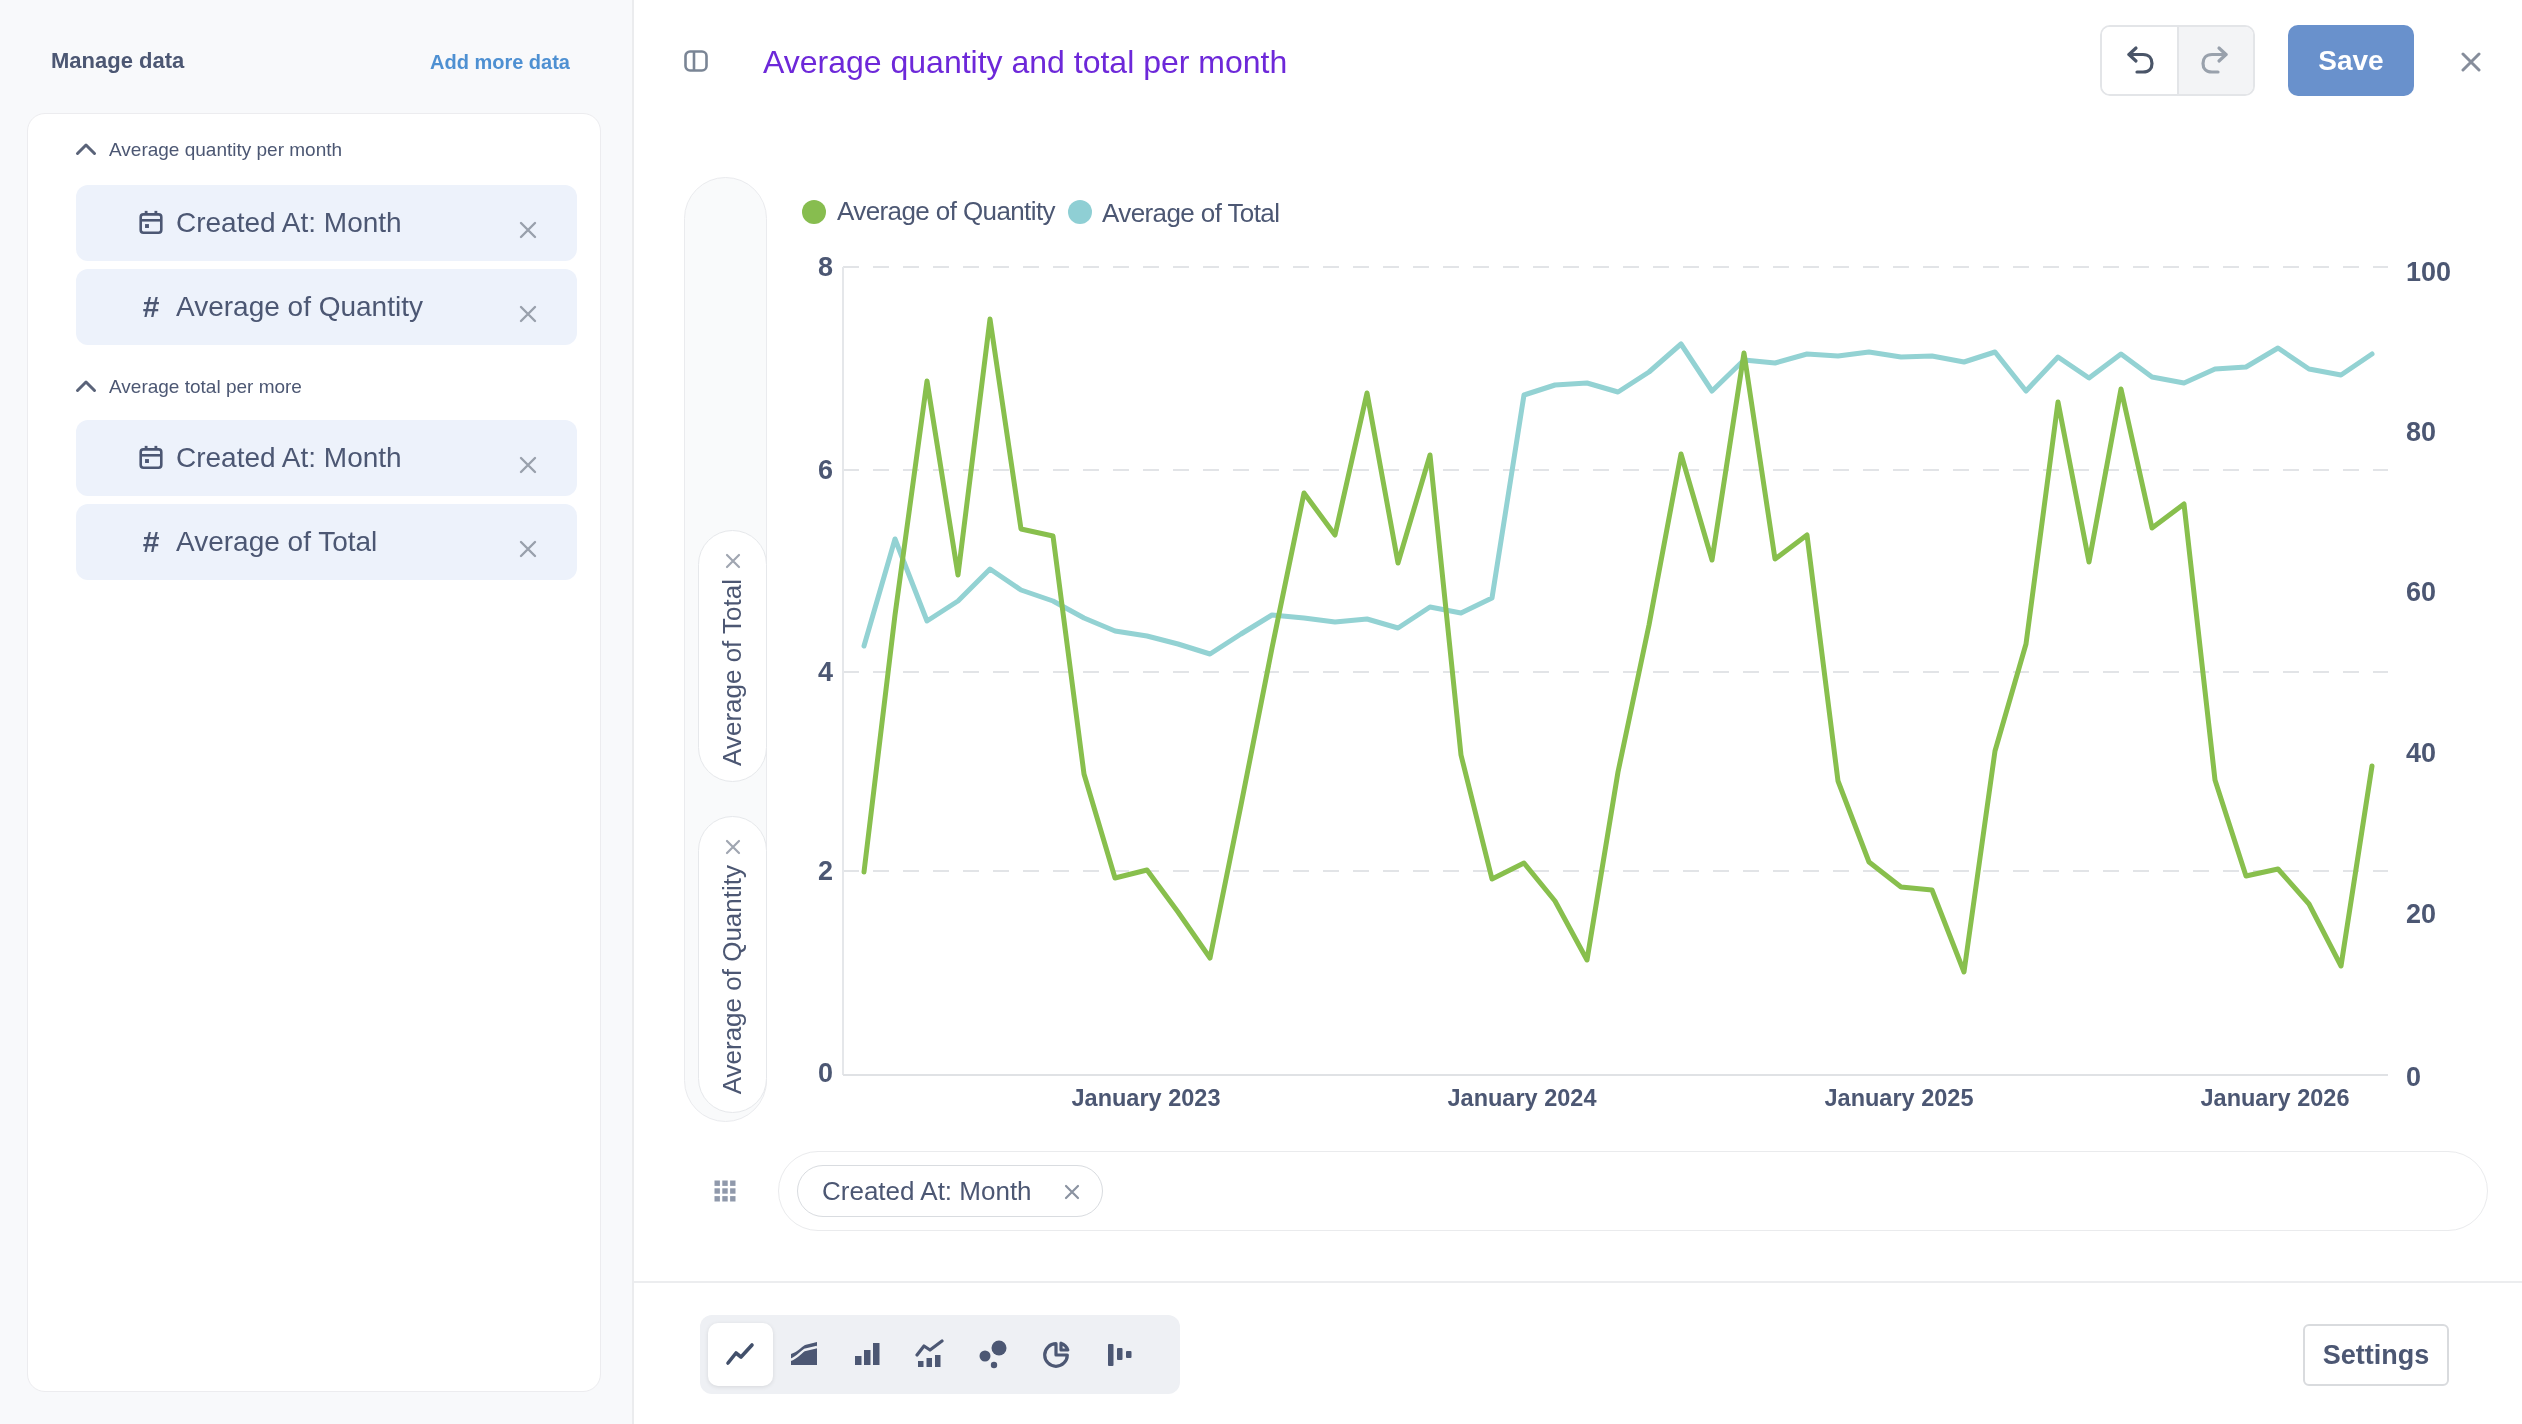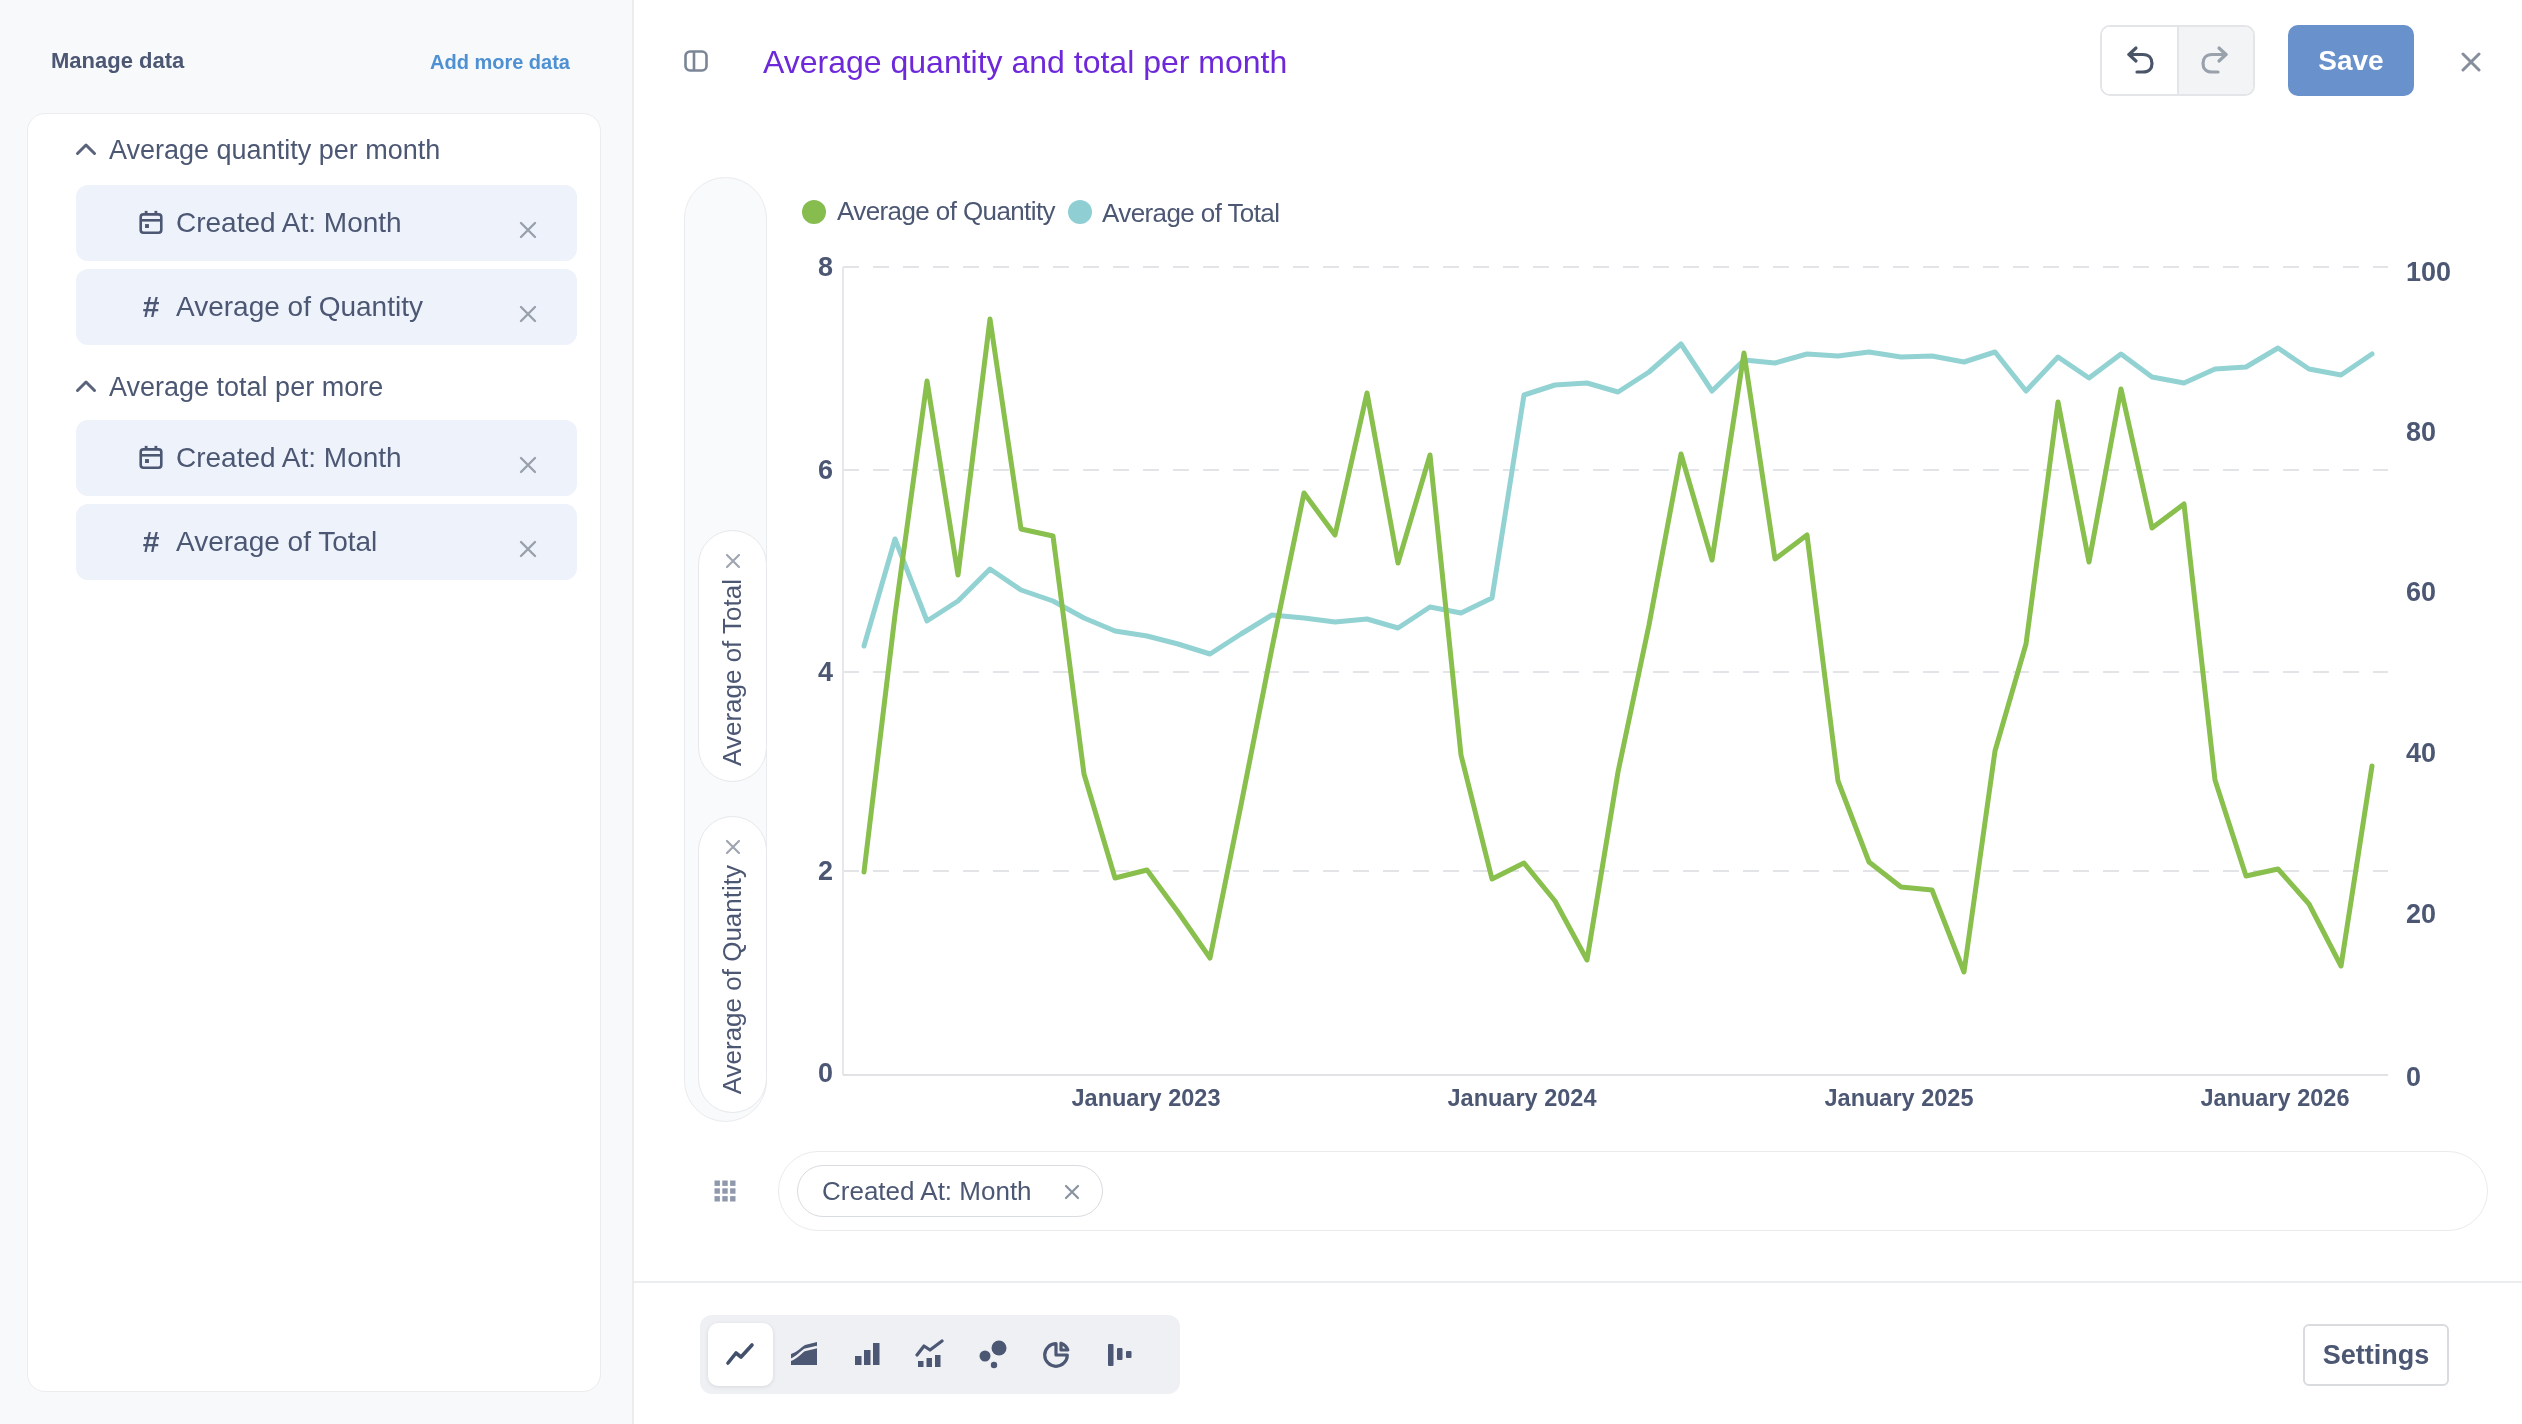--- a/index.html
+++ b/index.html
@@ -4,21 +4,21 @@
 <style>
 html,body{margin:0;padding:0;}
 body{width:2522px;height:1424px;position:relative;background:#fff;overflow:hidden;
   font-family:"Liberation Sans",sans-serif;color:#4c5773;}
 .abs{position:absolute;}
 
 #sidebar{position:absolute;left:0;top:0;width:632px;height:1424px;background:#f8f9fb;border-right:2px solid #ebecee;}
 #manage{position:absolute;left:30px;top:48px;font-size:22px;font-weight:700;color:#4c5773;margin-left:21px;}
 #addmore{position:absolute;right:62px;top:51px;font-size:20px;font-weight:700;color:#4e90d2;}
 #sidecard{position:absolute;left:27px;top:113px;width:572px;height:1277px;background:#fff;border:1px solid #ececef;border-radius:18px;}
-.sec{position:absolute;left:46px;height:30px;display:flex;align-items:center;font-size:27px;color:#4c5773;}
+.sec{position:absolute;left:46px;height:30px;display:flex;align-items:center;font-size:19px;color:#4c5773;}
 .sec svg{margin-right:11px;}
 .pill{position:absolute;left:48px;width:501px;height:76px;background:#edf2fb;border-radius:12px;display:flex;align-items:center;font-size:28px;color:#4c5773;}
 .pill .ic{margin-left:62px;width:26px;display:flex;justify-content:center;}
 .pill .tx{margin-left:12px;}
 .pill .xx{position:absolute;right:40px;top:50%;margin-top:-9px;}
 
 #title{position:absolute;left:763px;top:44px;font-size:32px;color:#6d28d9;}
 #undoredo{position:absolute;left:2100px;top:25px;width:155px;height:71px;border:2px solid #e3e5e8;border-radius:10px;box-sizing:border-box;display:flex;overflow:hidden;}
 #undoredo .half{flex:1;display:flex;align-items:center;justify-content:center;}
 #undoredo .h1{background:#fff;border-right:2px solid #e3e5e8;}

